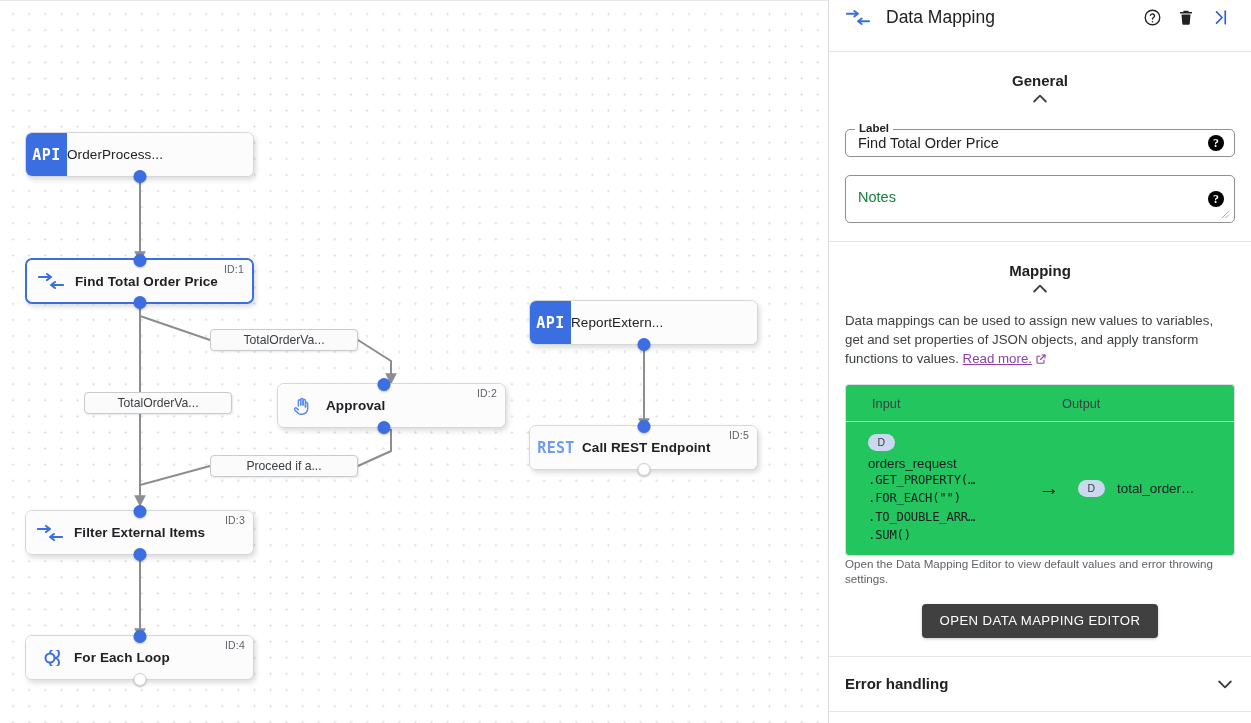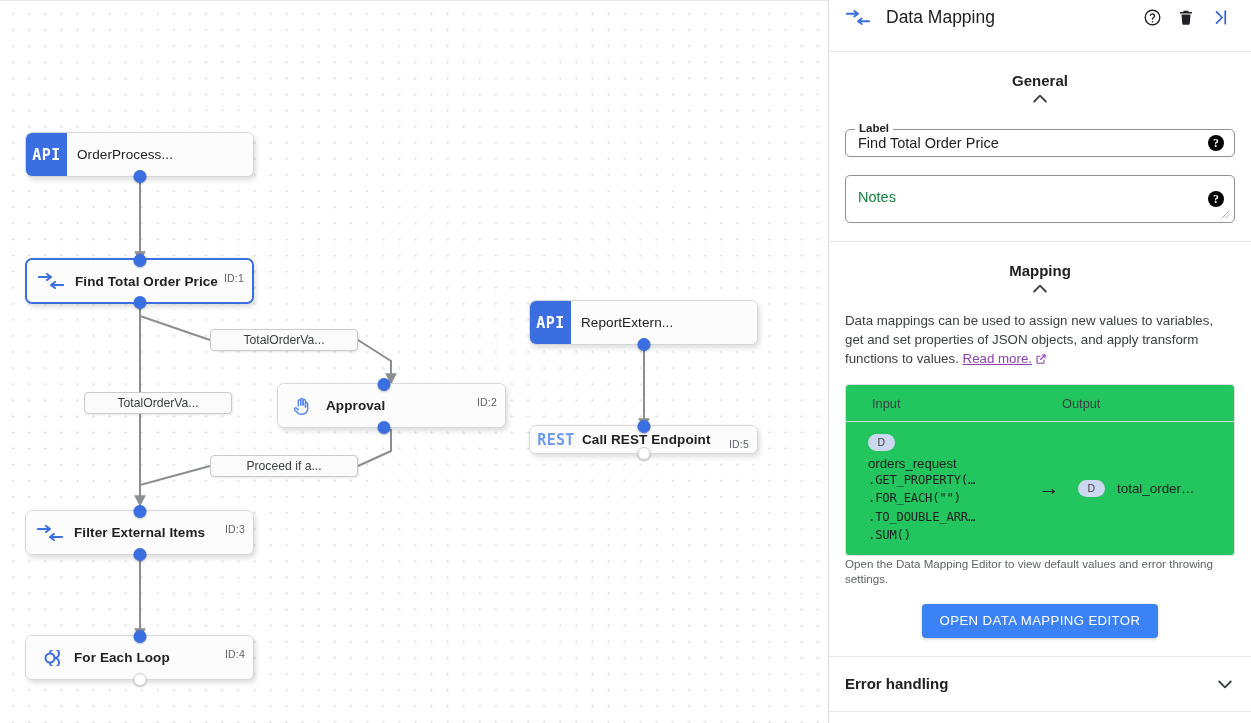--- a/index.html
+++ b/index.html
@@ -57,23 +57,23 @@
   }
   .node-icon {
     width: 48px; flex: 0 0 48px;
     display: flex; align-items: center; justify-content: center;
     color: #3b6ee0;
   }
   .node-title {
     font-size: 13.5px; font-weight: 700; color: #202124;
     white-space: nowrap; letter-spacing: .1px;
   }
-  .node-title.plain { font-weight: 400; padding-left: 10px; font-size: 13.5px; }
+  .node-title.plain { font-weight: 400; font-size: 13.5px; }
   .node-id {
-    position: absolute; top: 12px; right: 8px;
+    position: absolute; top: 3px; right: 8px;
     font-size: 10.5px; color: #5f6368; letter-spacing: .2px;
   }
   .port {
     position: absolute; left: 50%; transform: translateX(-50%);
     width: 13px; height: 13px; border-radius: 50%;
     background: #3b6ee0; box-shadow: 0 1px 2px rgba(0,0,0,.25);
   }
   .port.top { top: -6.5px; }
   .port.bottom { bottom: -6.5px; }
   .port.hollow { background: #ffffff; border: 1.6px solid #cfd2d6; }
@@ -188,21 +188,21 @@
   .map-var { font-size: 13.2px; color: #202124; margin-top: 5px; }
   .map-fn {
     font-family: "DejaVu Sans Mono", monospace;
     font-size: 12.2px; color: #202124; line-height: 18.5px; letter-spacing: -0.2px;
   }
   .map-out-text { font-size: 13.4px; color: #202124; }
   .map-note { font-size: 11.6px; color: #5f6368; line-height: 15px; }
 
   .btn-primary {
     display: block; margin: 18px auto 0 auto;
-    background: #3b82f6; color: #fff;
+    background: #404040; color: #fff;
     border: none; border-radius: 4px;
     height: 34px; padding: 0 18px;
     font-size: 13.2px; font-weight: 500; letter-spacing: .4px;
     font-family: "Liberation Sans", sans-serif;
     box-shadow: 0 1px 3px rgba(60,64,67,.3);
     cursor: pointer;
   }
   .section-collapsed {
     padding: 0 16px; height: 54px; display: flex;
     align-items: center; justify-content: space-between;
@@ -311,21 +311,21 @@
     </div>
 
     <div class="node" style="left:529px; top:299px; width:229px; height:45px;">
       <div class="node-inner">
         <div class="badge-api">API</div>
         <div class="node-title plain">ReportExtern...</div>
       </div>
       <div class="port bottom"></div>
     </div>
 
-    <div class="node" style="left:529px; top:424px; width:229px; height:29px;">
+    <div class="node" style="left:529px; top:424px; width:229px; height:45px;">
       <div class="node-inner">
         <div class="badge-rest">REST</div>
         <div class="node-title">Call REST Endpoint</div>
       </div>
       <div class="node-id">ID:5</div>
       <div class="port top"></div>
       <div class="port bottom hollow"></div>
     </div>
 
     <div class="edge-label" style="left:210px; top:328px; width:148px; height:22px;">TotalOrderVa...</div>

